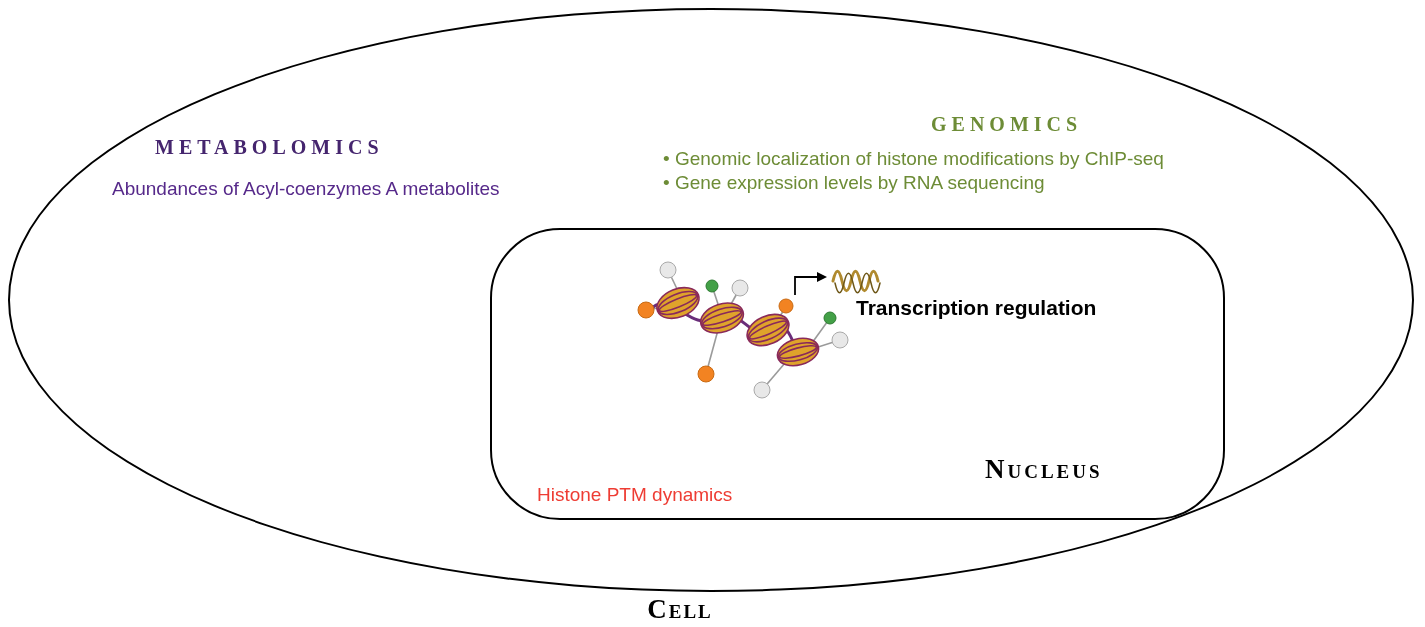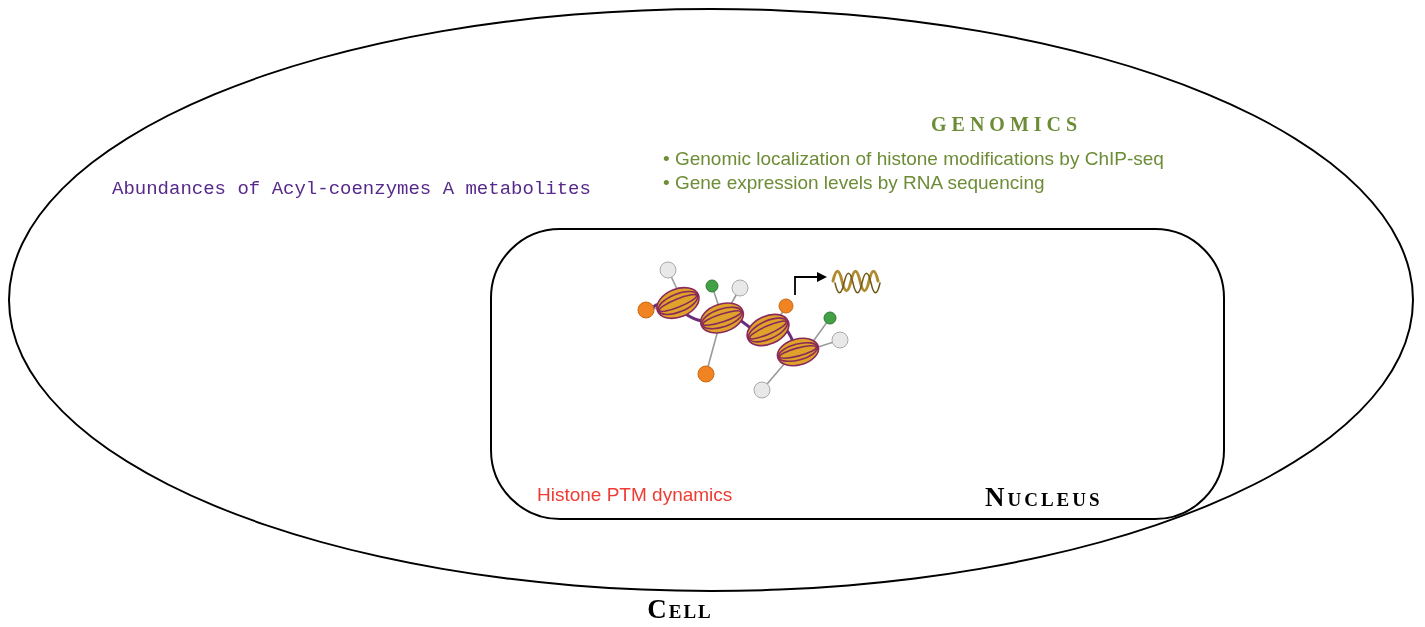--- a/index.html
+++ b/index.html
@@ -73,21 +73,21 @@
   .sc-label {
     position: absolute;
     font-family: "Liberation Serif", serif;
     font-weight: bold;
     font-variant: small-caps;
     color: #000000;
     white-space: nowrap;
   }
   .nucleus-label {
     left: 985px;
-    top: 482px;
+    top: 454px;
     font-size: 27px;
     letter-spacing: 3px;
   }
   .cell-label {
     left: 595px;
     top: 594px;
     width: 170px;
     text-align: center;
     font-size: 27px;
     letter-spacing: 2px;
@@ -102,26 +102,28 @@
 </style>
 </head>
 <body>
 
 <div class="canvas">
 
   <div class="cell-ellipse"></div>
 
   <div class="nucleus-rect"></div>
 
-  <div class="body-text purple-text" style="left:112px; top:178px;font-family:Liberation Mono, monospace;">Abundances of Acyl-coenzymes A metabolites</div>
+  <div class="omics-title purple-title" style="left:155px; top:136px;">METABOLOMICS</div>
+  <div class="body-text purple-text" style="left:112px; top:178px;">Abundances of Acyl-coenzymes A metabolites</div>
 
   <div class="omics-title green-title" style="left:903px; top:113px;margin-left:28px;">GENOMICS</div>
   <div class="body-text green-text bullet-line" style="left:663px; top:146px;">• Genomic localization of histone modifications by ChIP-seq</div>
   <div class="body-text green-text bullet-line" style="left:663px; top:170px;">• Gene expression levels by RNA sequencing</div>
 
+  <div class="transcription-label">Transcription regulation</div>
 
   <div class="body-text red-text" style="left:537px; top:451px;">Histone PTM dynamics</div>
 
   <div class="sc-label nucleus-label">Nucleus</div>
   <div class="sc-label cell-label">Cell</div>
 
   <svg class="chromatin-svg" viewBox="0 0 310 165" xmlns="http://www.w3.org/2000/svg">
 
     <g stroke="#9a9a9a" stroke-width="1.6">
       <line x1="93" y1="46" x2="83" y2="25"></line>

